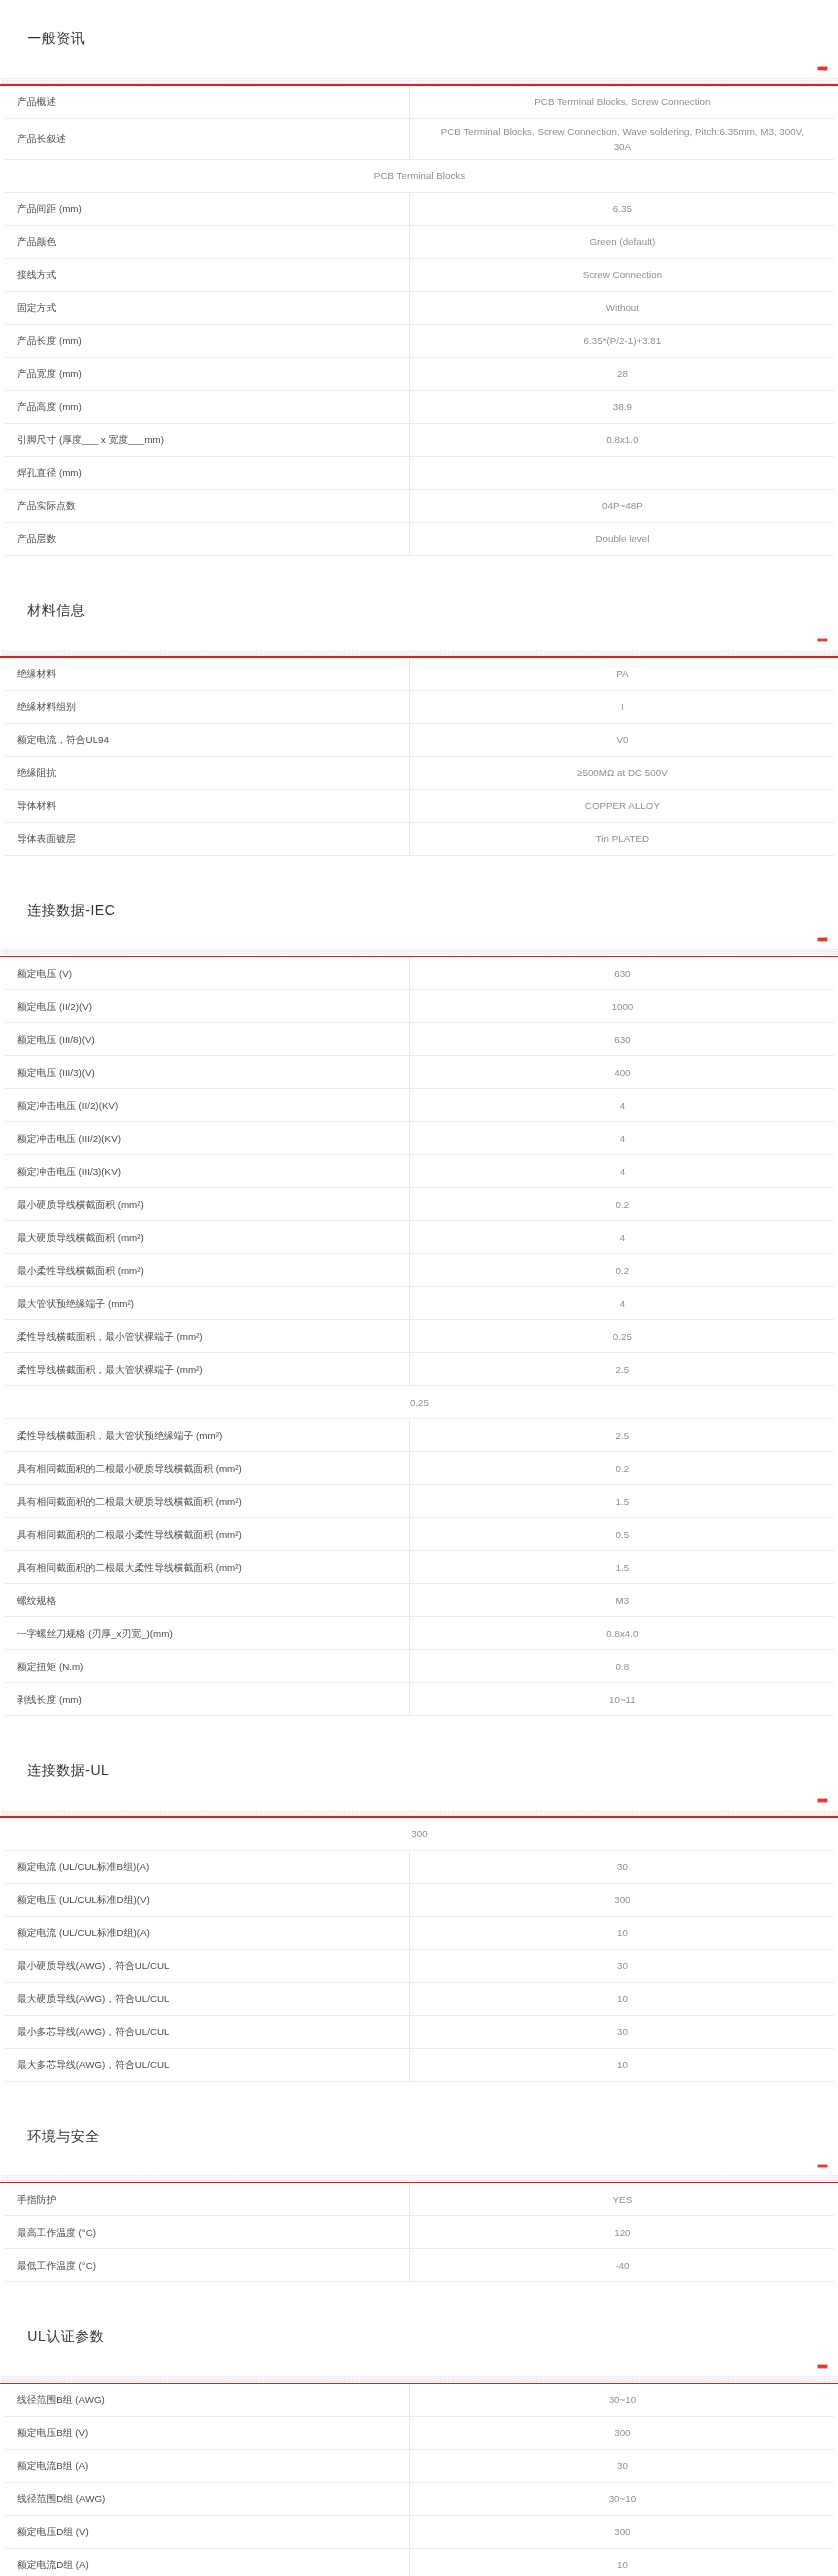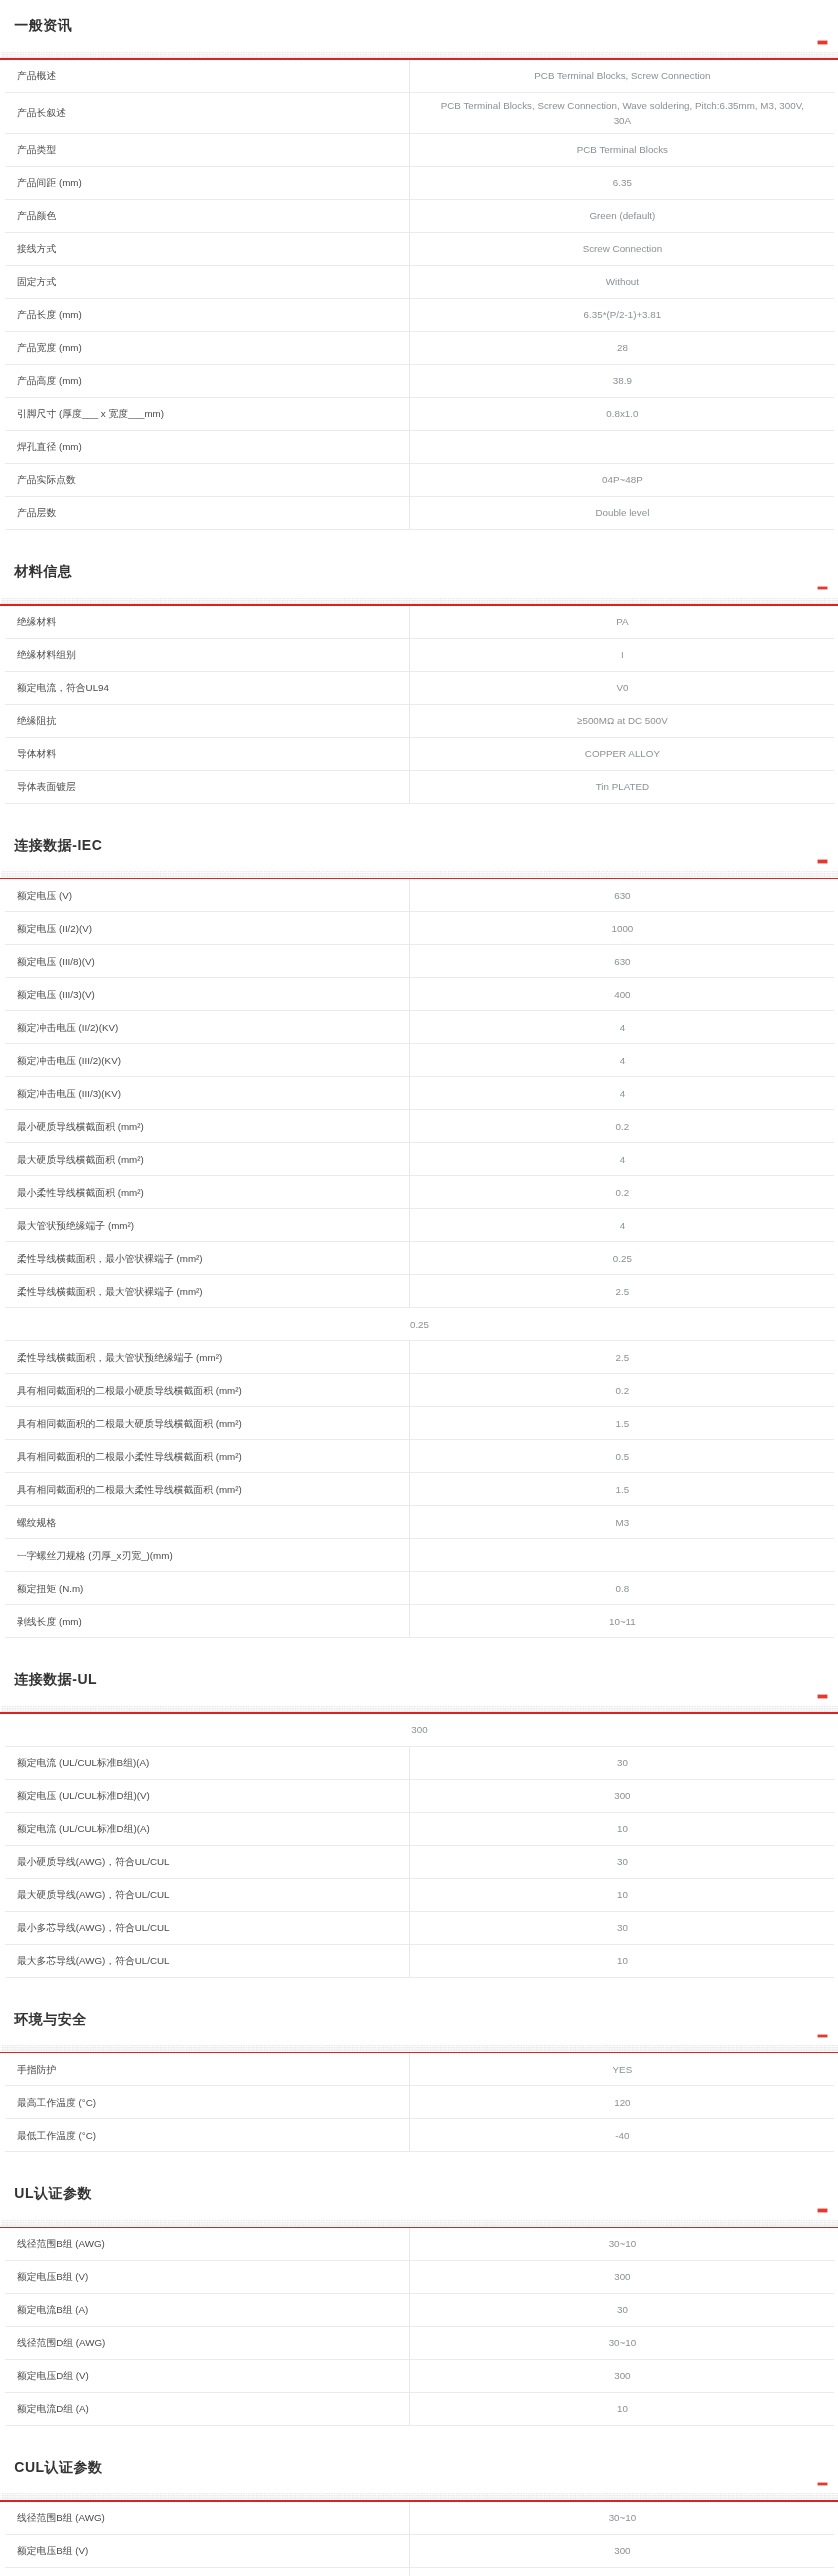--- a/index.html
+++ b/index.html
@@ -11,23 +11,23 @@
   .page{width:839px;background:#fff;padding-bottom:13.4px;}
 
   
   .section{width:100%;}
   .section-header{
     position:relative;
     padding:29px 10.3px 12.4px 10.3px;
   }
   .section:first-child .section-header{padding-top:13.4px;}
   .section-title{
-    margin:4px;
+    margin:17px;
     font-size:14px;
-    font-weight:700;
+    font-weight:400;
     color:#333333;
     letter-spacing:0.5px;
   }
   .minus{
     position:absolute;
     right:10.8px;
     bottom:7.2px;
     width:8.8px;
     height:2.6px;
     background:#e23a30;
@@ -101,21 +101,20 @@
     <div class="cell label">产品概述</div>
     <div class="cell value">PCB Terminal Blocks, Screw Connection</div>
   </div>
 
   <div class="row">
     <div class="cell label">产品长叙述</div>
     <div class="cell value">PCB Terminal Blocks, Screw Connection, Wave soldering, Pitch:6.35mm, M3, 300V, 30A</div>
   </div>
 
   <div class="row">
-    <div class="cell label">产品类型</div>
     <div class="cell value">PCB Terminal Blocks</div>
   </div>
 
   <div class="row">
     <div class="cell label">产品间距 (mm)</div>
     <div class="cell value">6.35</div>
   </div>
 
   <div class="row">
     <div class="cell label">产品颜色</div>
@@ -311,20 +310,21 @@
     <div class="cell value">1.5</div>
   </div>
 
   <div class="row">
     <div class="cell label">螺纹规格</div>
     <div class="cell value">M3</div>
   </div>
 
   <div class="row">
     <div class="cell label">一字螺丝刀规格 (刃厚_x刃宽_)(mm)</div>
+    <div class="cell value">0.8x4.0</div>
   </div>
 
   <div class="row">
     <div class="cell label">额定扭矩 (N.m)</div>
     <div class="cell value">0.8</div>
   </div>
 
   <div class="row">
     <div class="cell label">剥线长度 (mm)</div>
     <div class="cell value">10~11</div>

